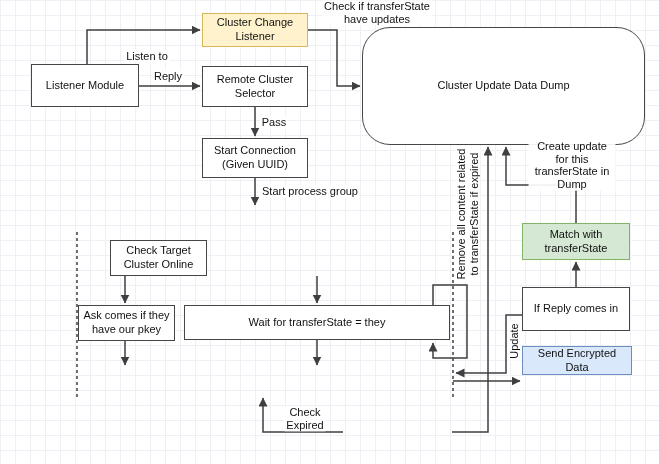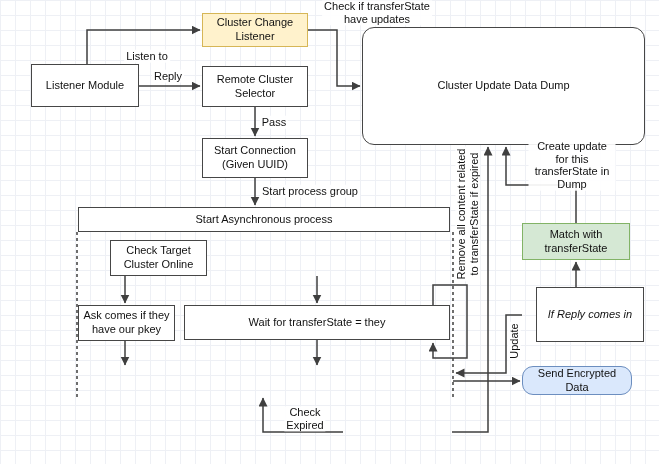--- a/index.html
+++ b/index.html
@@ -18,21 +18,21 @@
   }
   svg.edges{position:absolute;left:0;top:0;z-index:3;pointer-events:none;}
   svg.edges path{pointer-events:stroke;}
   .node{
     position:absolute;z-index:2;box-sizing:border-box;
     display:flex;align-items:center;justify-content:center;
     text-align:center;font-size:11px;line-height:1.25;color:#111;
     white-space:pre-line;padding:0 2px;
     background:#ffffff;border:1.5px solid #464646;
   }
-  .node.rounded{border-radius:12px;}
+  .node.rounded{border-radius:28px;}
   .node.yellow{background:#fff2cc;border-color:#d6b656;}
   .node.green{background:#d5e8d4;border-color:#82b366;}
   .node.red{background:#f8cecc;border-color:#b85450;}
   .node.blue{background:#dae8fc;border-color:#6c8ebf;}
   .elabel{
     position:absolute;z-index:4;transform:translate(-50%,-50%);
     font-size:11px;line-height:1.15;color:#111;text-align:center;
     white-space:pre-line;background:rgba(255,255,255,0.92);padding:0 2px;
   }
   .elabel.vert{transform:translate(-50%,-50%) rotate(-90deg);}
@@ -76,39 +76,38 @@
 Listener</div>
 
   <div class="node" style="left:202px;top:66px;width:106px;height:41px;">Remote Cluster
 Selector</div>
 
   <div class="node" style="left:202px;top:138px;width:106px;height:40px;">Start Connection
 (Given UUID)</div>
 
   <div class="node rounded" style="left:362px;top:27px;width:283px;height:118px;">Cluster Update Data Dump</div>
 
-  <div class="node" style="left:78px;top:207px;width:372px;height:25px;">Start Asynchronous process</div>
 
   <div class="node" style="left:78px;top:240px;width:97px;height:36px;margin-left:32px;">Check Target
 Cluster Online</div>
 
 
   <div class="node" style="left:78px;top:305px;width:97px;height:36px;">Ask comes if they
 have our pkey</div>
 
   <div class="node" style="left:184px;top:305px;width:266px;height:35px;">Wait for transferState = they</div>
 
 
 
   <div class="node green" style="left:522px;top:223px;width:108px;height:37px;">Match with
 transferState</div>
 
-  <div class="node" style="left:536px;top:287px;width:108px;height:55px;font-style:italic;">If Reply comes in</div>
+  <div class="node" style="left:522px;top:287px;width:108px;height:44px;">If Reply comes in</div>
 
-  <div class="node blue" style="left:522px;top:366px;width:110px;height:29px;border-radius:11px;">Send Encrypted Data</div>
+  <div class="node blue" style="left:522px;top:346px;width:110px;height:29px;">Send Encrypted Data</div>
 
   <div class="elabel" style="left:147px;top:21px;margin-top:35px;">Listen to</div>
 
   <div class="elabel" style="left:168px;top:76px;">Reply</div>
 
   <div class="elabel" style="left:377px;top:13px;">Check if transferState
 have updates</div>
 
   <div class="elabel" style="left:274px;top:122px;">Pass</div>
 

